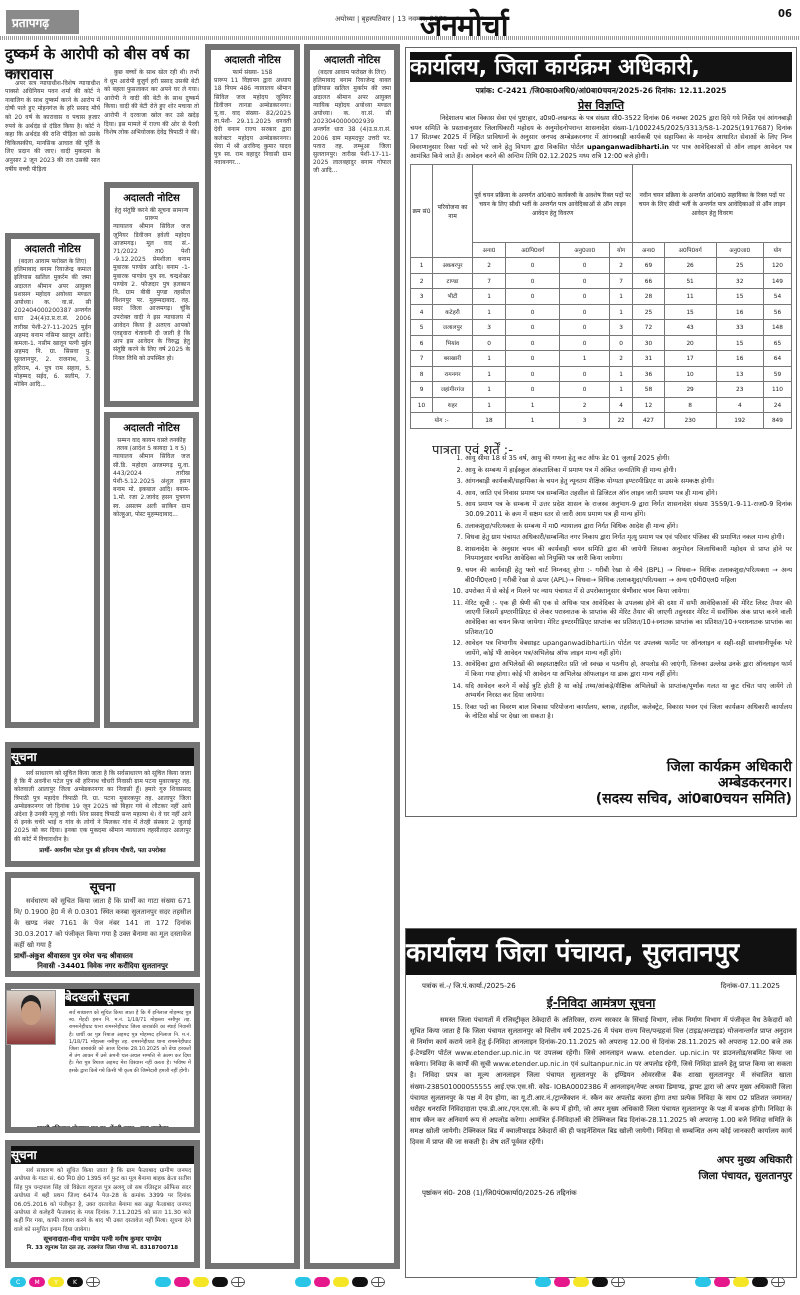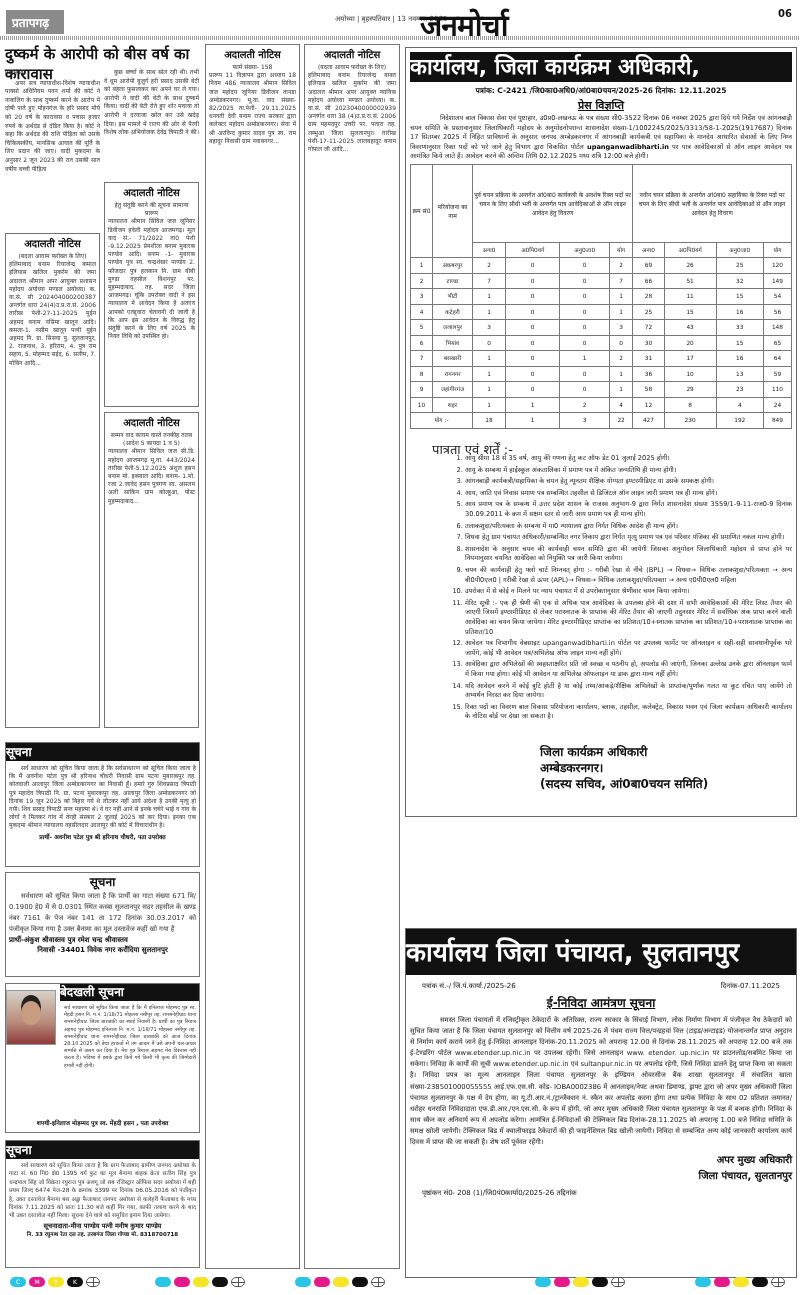--- a/index.html
+++ b/index.html
@@ -1,43 +1,43 @@
 <!DOCTYPE html>
 <html><head>
 <meta charset="utf-8">
 <style>
 *{box-sizing:border-box;margin:0;padding:0}
 body{width:800px;height:1295px;background:#fff;font-family:"DejaVu Sans",sans-serif;color:#111;overflow:hidden;position:relative}
 .hdr{position:absolute;left:0;top:0;width:800px;height:40px}
-.loc{position:absolute;left:6px;top:10px;width:58px;height:24px;background:#8a8a8a;color:#fff;font-size:12px;font-weight:bold;padding:4px 6px}
+.loc{position:absolute;left:6px;top:10px;width:73px;height:24px;background:#8a8a8a;color:#fff;font-size:12px;font-weight:bold;padding:4px 6px}
 .hdrline{position:absolute;left:0;top:36px;width:800px;height:4px;background:repeating-linear-gradient(90deg,#999 0 1px,#fff 1px 2px)}
 .dateline{position:absolute;left:335px;top:14px;font-size:7px;color:#333}
 .logo{position:absolute;left:420px;top:4px;font-size:30px;font-weight:bold;letter-spacing:-1px}
 .pg{position:absolute;left:778px;top:8px;font-size:10px;font-weight:bold}
 .col{position:absolute;font-size:6px;line-height:8.6px;text-align:justify;overflow:hidden;color:#333}
 .col p{text-indent:10px;margin-bottom:2px}
 .headline{position:absolute;left:5px;top:44px;width:190px;font-size:15px;font-weight:bold;line-height:20px}
-.box{position:absolute;border:1px solid #737373;font-size:6px;line-height:8.2px;padding:3px;text-align:justify;overflow:hidden;color:#333}
+.box{position:absolute;border:6px solid #737373;font-size:6px;line-height:8.2px;padding:3px;text-align:justify;overflow:hidden;color:#333}
 .box .bt{font-size:10px;font-weight:bold;text-align:center;line-height:13px;margin-bottom:2px;color:#111}
 .box .sub{text-align:center}
 .blackbar{background:#111;color:#fff;text-align:left;font-weight:bold}
 .ad1{position:absolute;left:405px;top:47px;width:392px;height:770px;border:1px solid #666;padding:4px}
 .ad1 .title{height:30px;line-height:30px;font-size:22px}
 .ref{font-size:7.5px;font-weight:bold;text-align:center;margin-top:3px}
 .ptitle{text-align:center;font-size:11px;font-weight:bold;text-decoration:underline;margin:2px 0}
 .body7{font-size:6.6px;line-height:9.5px;text-align:justify;text-indent:30px;color:#222}
 .b{font-weight:bold;color:#000}
 table.t{border-collapse:collapse;width:100%;font-size:5.8px;margin-top:2px;color:#222}
 table.t td,table.t th{border:1px solid #777;text-align:center;height:15.5px;font-weight:normal;padding:1px}
 table.t th.big{height:78px;font-size:6px;line-height:9px}
 .cond{font-size:6.6px;line-height:9.6px;color:#222}
 .cond .hd{font-size:13px;margin:16px 0 0 22px}
 .cond ol{margin-left:55px}
 .cond li{margin-bottom:2px;text-align:justify}
-.sig{text-align:left;font-size:12px;font-weight:bold;line-height:16px;margin-left:130px;margin-top:22px}
+.sig{text-align:right;font-size:14px;font-weight:bold;line-height:16px;margin-left:130px;margin-top:36px}
 .ad2{position:absolute;left:405px;top:928px;width:392px;height:350px;border:1px solid #666}
 .ad2 .title{height:46px;line-height:46px;font-size:26px}
 .ref2{display:flex;justify-content:space-between;font-size:7px;padding:6px 16px 0 16px}
 .body2{font-size:6.8px;line-height:11.1px;text-align:justify;padding:0 4px;color:#222}
 .sig2{text-align:right;font-size:10px;font-weight:bold;line-height:16px;padding-right:4px;margin-top:4px}
 .foot2{font-size:7px;padding:4px 16px}
 .regs{position:absolute;top:1275px;height:14px;display:flex;gap:3px;align-items:center}
 .dot{width:16px;height:10px;border-radius:5px;color:#fff;font-size:6px;text-align:center;line-height:10px}
 .cross{width:14px;height:10px;border:1px solid #555;border-radius:5px;position:relative}
 .cross:before{content:"";position:absolute;left:6px;top:0;width:1px;height:8px;background:#555}

